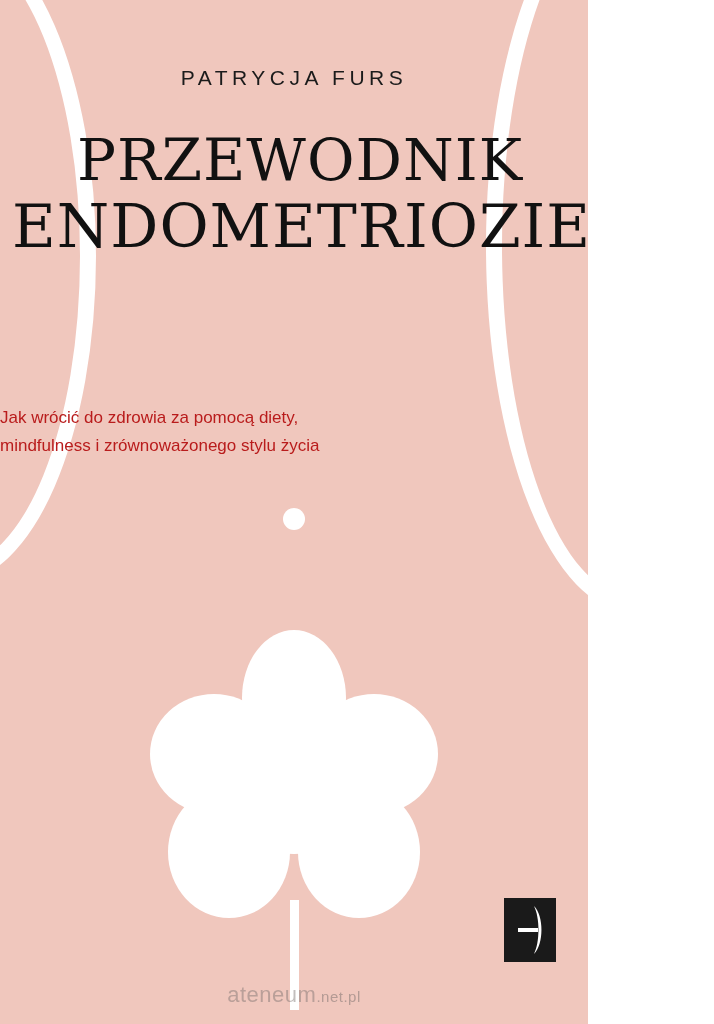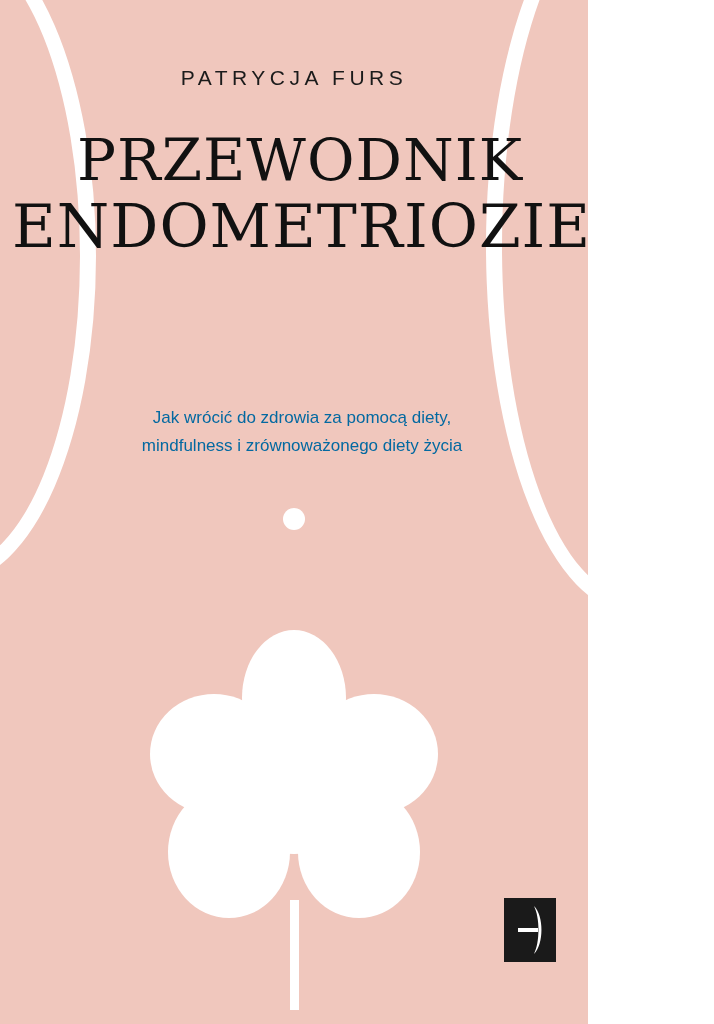--- a/index.html
+++ b/index.html
@@ -72,24 +72,23 @@
     display: block;
     letter-spacing: 1px;
   }
   .title-line-1 { font-size: 58px; }
   .title-line-2 { font-size: 58px; }
   .title-line-3 { font-size: 60px; text-align: right; }
 
   .subtitle {
     position: absolute;
     top: 404px;
-    left: 16px;
-    right: 0;
-    text-align: center;
-    color: #0369a1;
+    left: 0;
+    right: 0;
+    color: #b91c1c;
     font-size: 17px;
     line-height: 1.65;
   }
   .subtitle span { display: block; }
 
   .dot {
     position: absolute;
     left: 50%;
     top: 508px;
     width: 22px;
@@ -165,21 +164,21 @@
 
     <div class="author">PATRYCJA FURS</div>
 
     <div class="title">
       <span class="title-line title-line-1">PRZEWODNIK</span>
       <span class="title-line title-line-3">ENDOMETRIOZIE</span>
     </div>
 
     <div class="subtitle">
       <span>Jak wrócić do zdrowia za pomocą diety,</span>
-      <span>mindfulness i zrównoważonego diety życia</span>
+      <span>mindfulness i zrównoważonego stylu życia</span>
     </div>
 
     <div class="dot"></div>
 
     <div class="flower">
       <div class="petal petal-top"></div>
       <div class="petal petal-upper-l"></div>
       <div class="petal petal-upper-r"></div>
       <div class="petal petal-lower-l"></div>
       <div class="petal petal-lower-r"></div>
@@ -190,14 +189,17 @@
     <div class="publisher-logo">
       <svg width="52" height="64" viewBox="0 0 52 64" aria-hidden="true">
         <rect x="0" y="0" width="52" height="64" fill="#1a1a1a"></rect>
         <path d="M30 8 C40 18, 40 46, 30 56 C36 44, 36 20, 30 8 Z" fill="#ffffff"></path>
         <path d="M14 30 L34 30 L34 34 L14 34 Z" fill="#ffffff"></path>
       </svg>
     </div>
 
   </div>
 
+  <div class="watermark">
+    <span>ateneum</span><span class="wm-sub">.net.pl</span>
+  </div>
 
 </div>
 
 </body></html>

